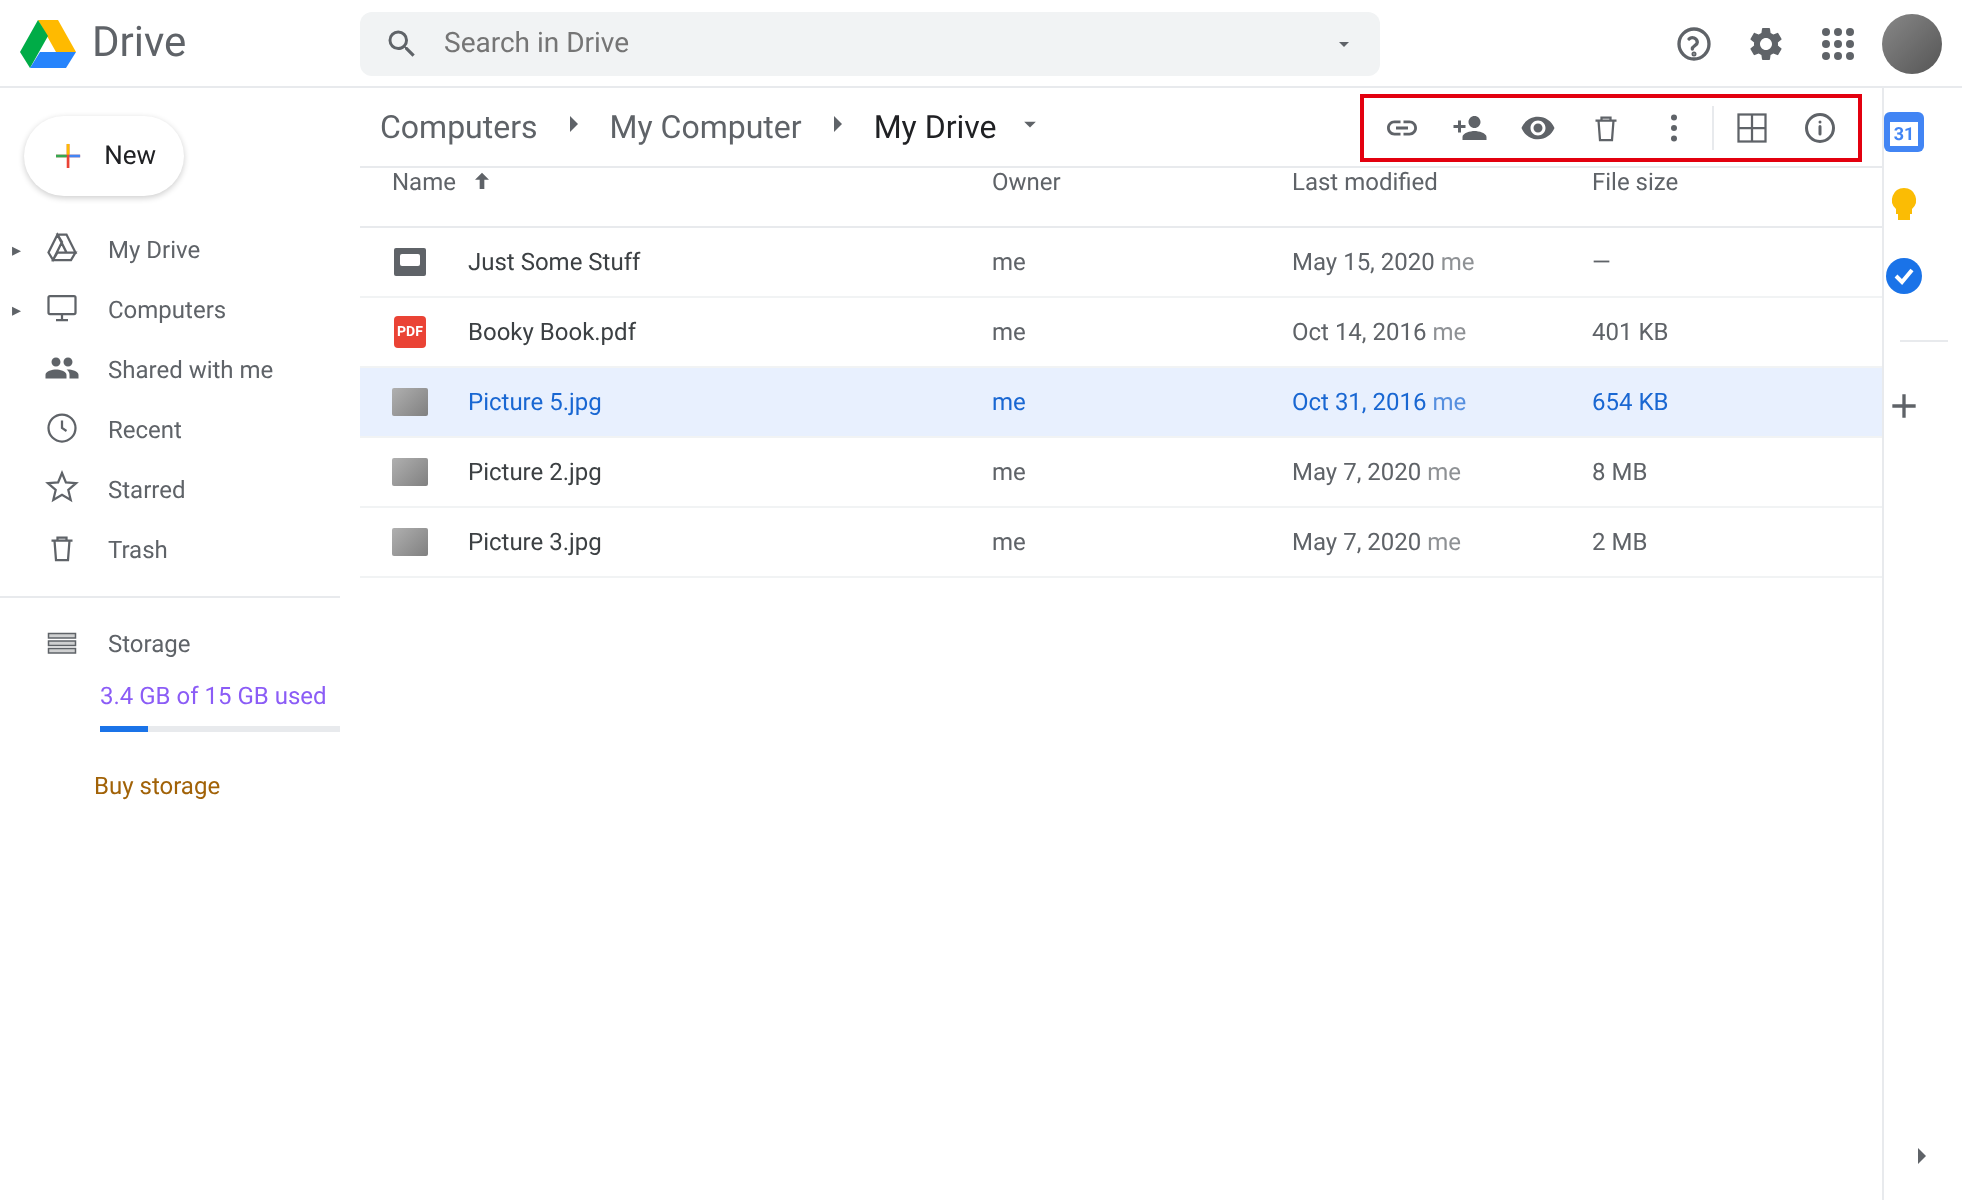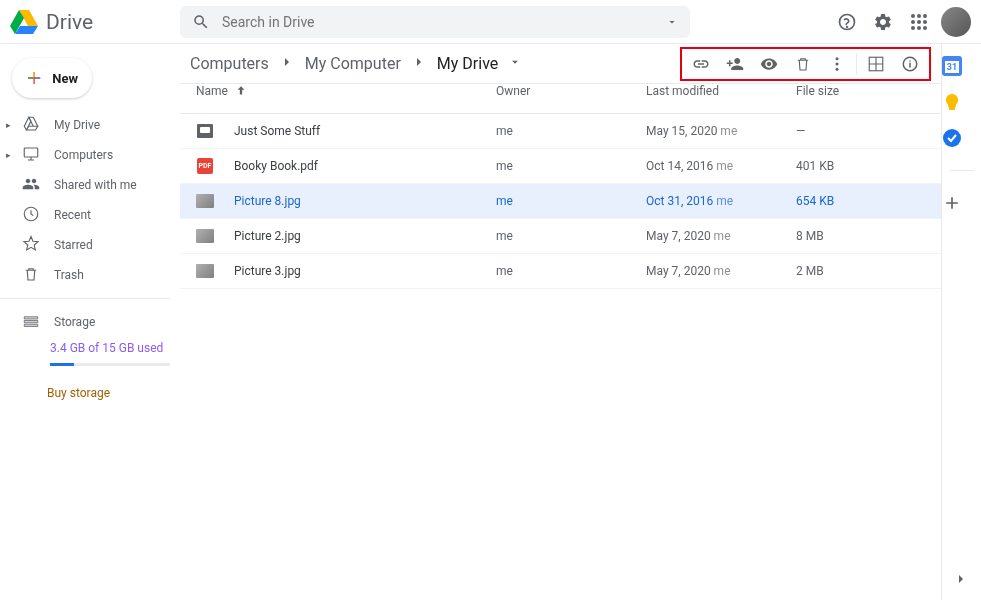--- a/index.html
+++ b/index.html
@@ -7,21 +7,21 @@
 .hdr{height:44px;display:flex;align-items:center;padding:0 10px;border-bottom:1px solid #e8eaed}
 .logo{display:flex;align-items:center;gap:8px;width:170px}
 .logo-txt{font-size:21px;color:#5f6368}
 .search{flex:0 0 510px;height:32px;background:#f1f3f4;border-radius:6px;display:flex;align-items:center;padding:0 12px;gap:12px}
 .search input{border:none;background:transparent;flex:1;font-size:14px;outline:none;color:#5f6368}
 .hdr-sp{flex:1}
 .hdr-ic{width:36px;height:36px;display:flex;align-items:center;justify-content:center;color:#5f6368;cursor:pointer}
 .avatar{width:30px;height:30px;border-radius:50%;background:linear-gradient(135deg,#888,#555);margin-left:4px}
 .main{display:flex;height:556px}
 .side{width:180px;padding:8px 0;border-right:0}
-.new-btn{margin:6px 10px 12px 12px;width:80px;height:40px;border-radius:20px;box-shadow:0 1px 3px rgba(0,0,0,0.2);display:flex;align-items:center;gap:10px;padding:0 14px;font-size:13px;font-weight:700;cursor:pointer;background:#fff}
+.new-btn{margin:6px 10px 12px 12px;width:80px;height:40px;border-radius:20px;box-shadow:0 1px 3px rgba(0,0,0,0.2);display:flex;align-items:center;gap:10px;padding:0 14px;font-size:13px;font-weight:400;cursor:pointer;background:#fff}
 .nav-item{height:30px;display:flex;align-items:center;padding-left:22px;gap:14px;font-size:12px;color:#5f6368;cursor:pointer;border-radius:0 15px 15px 0}
 .nav-item svg,.nav-item .ic{color:#5f6368}
 .nav-item .chev{position:absolute;left:6px;font-size:9px;color:#5f6368}
 .nav-wrap{position:relative}
 .divider{border-top:1px solid #e8eaed;margin:8px 0 8px 0;width:170px}
 .storage-txt{font-size:12px;color:#8b5cf6;padding-left:50px;margin-top:4px}
 .storage-bar{margin:8px 0 0 50px;width:120px;height:3px;background:#e8eaed;position:relative}
 .storage-fill{position:absolute;left:0;top:0;height:3px;width:24px;background:#1a73e8}
 .buy{color:#a16207;font-size:12px;padding-left:47px;margin-top:20px;cursor:pointer}
 .content{flex:1;position:relative}
@@ -273,21 +273,21 @@
           </div>
           <div class="c-owner">me</div>
           <div class="c-mod">Oct 14, 2016 <span style="opacity:.7">me</span></div>
           <div class="c-size">401 KB</div>
         </div>
         <div class="row sel">
           <div class="c-name">
             <span class="f-icon">
               <div class="img-ic"></div>
             </span>
-            <span class="fname">Picture 8.jpg</span>
+            <span class="fname">Picture 5.jpg</span>
           </div>
           <div class="c-owner">me</div>
           <div class="c-mod">Oct 31, 2016 <span style="opacity:.7">me</span></div>
           <div class="c-size">654 KB</div>
         </div>
         <div class="row">
           <div class="c-name">
             <span class="f-icon">
               <div class="img-ic"></div>
             </span>

